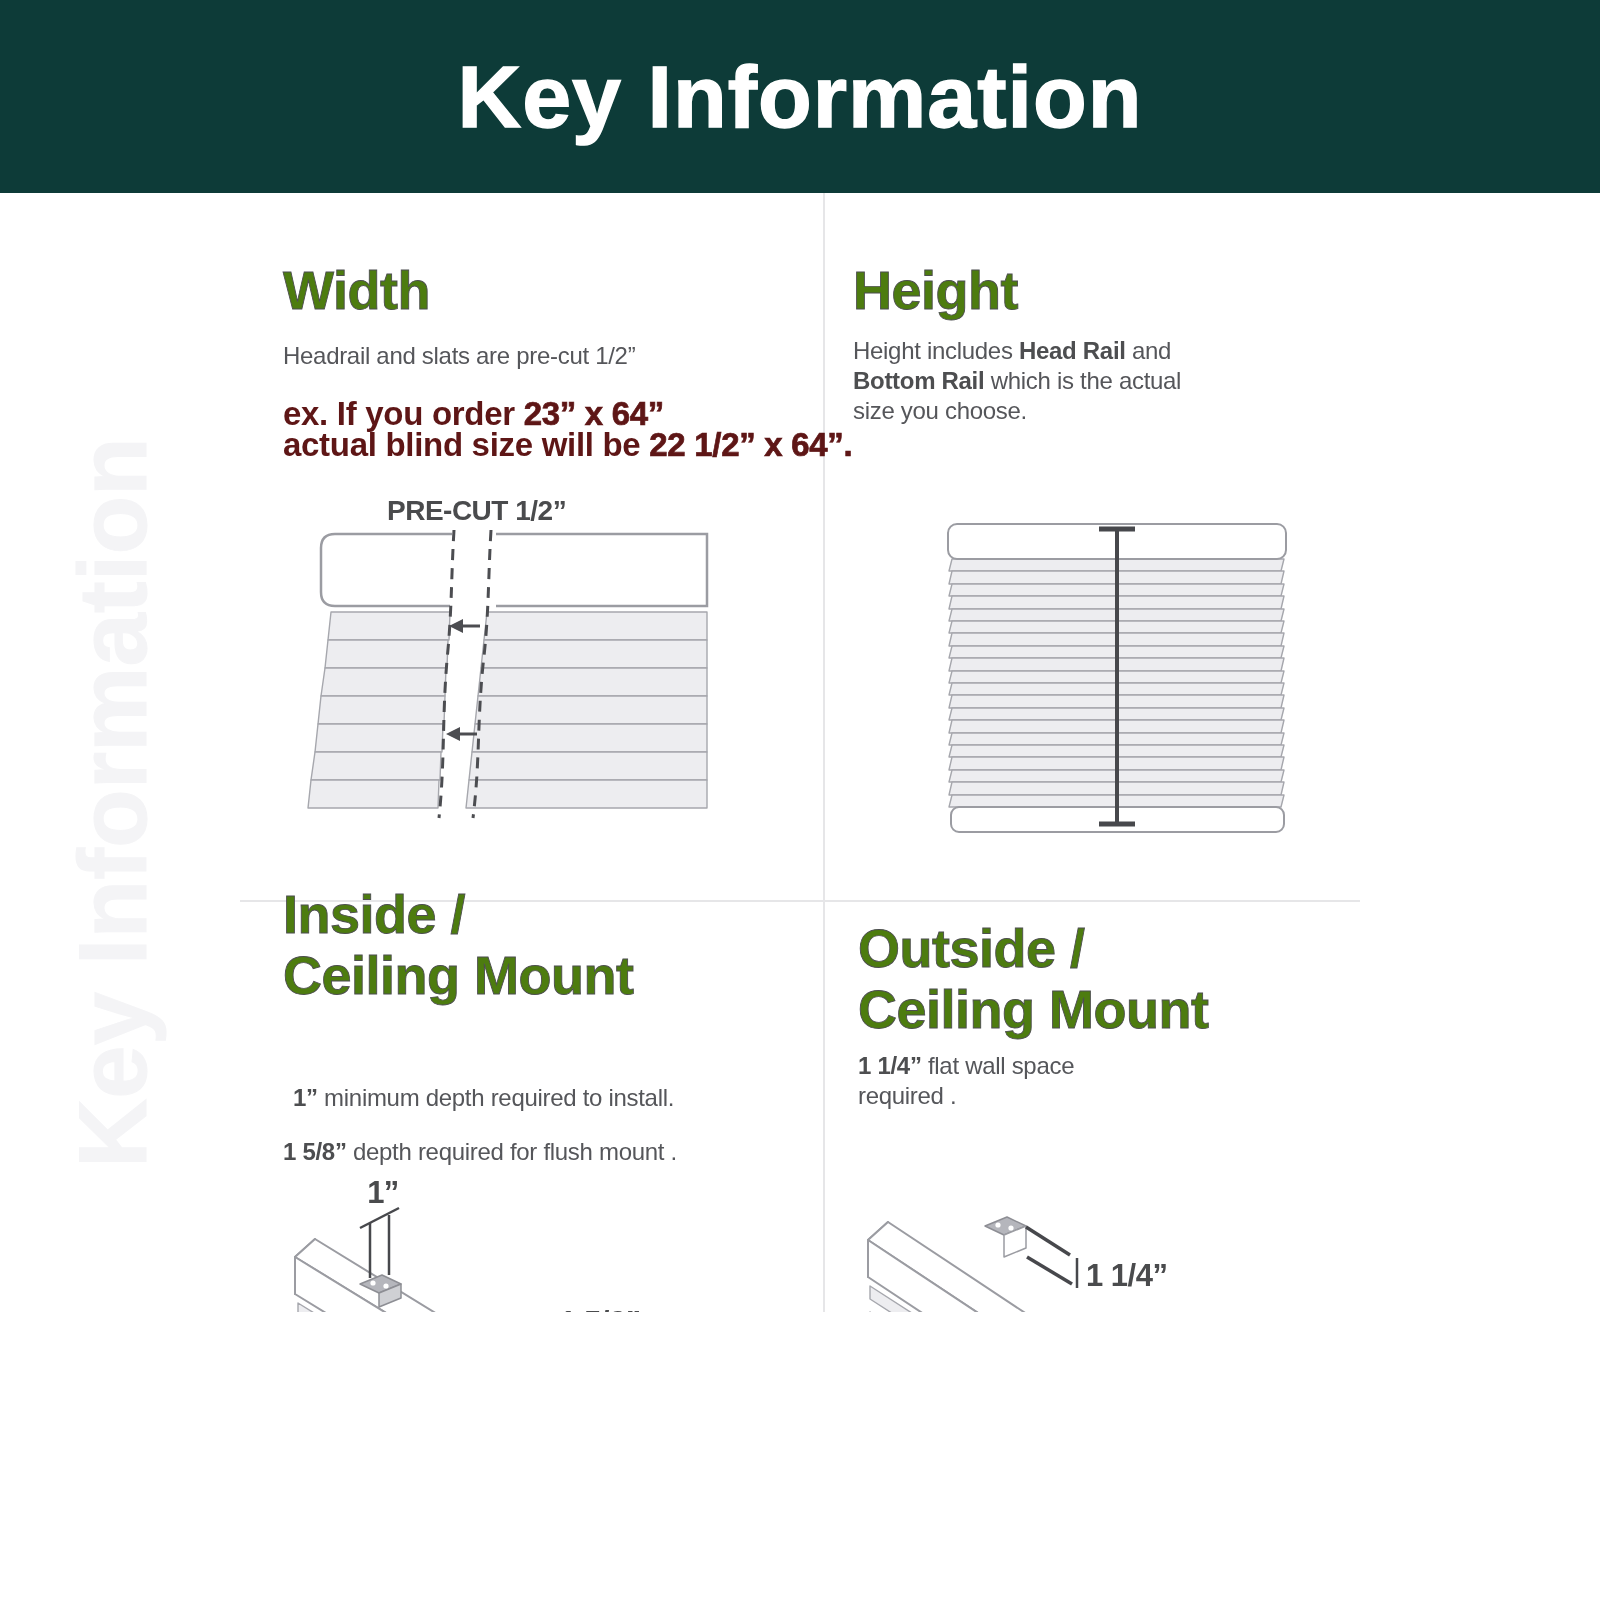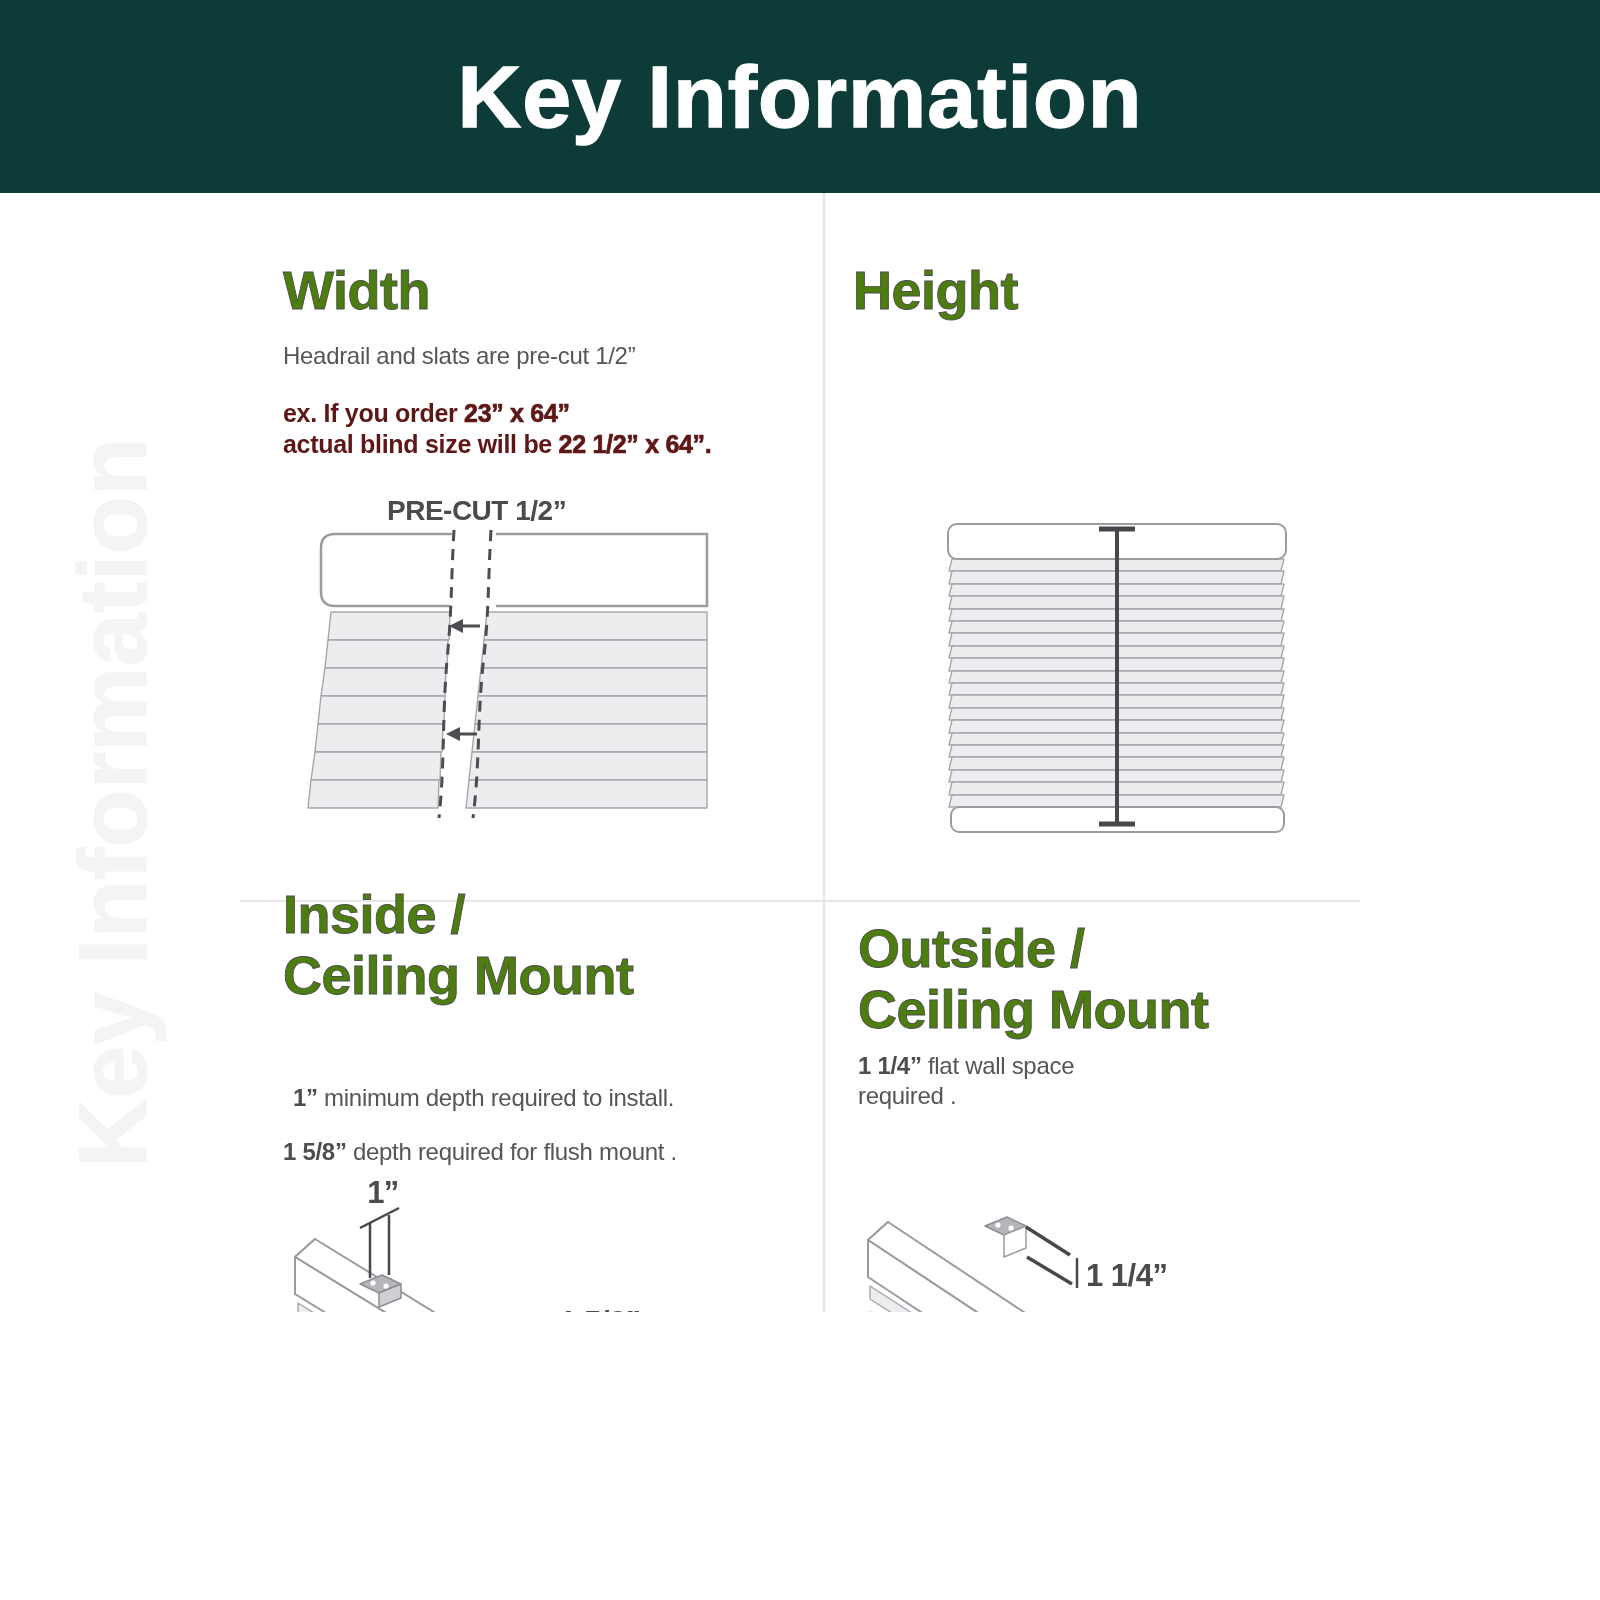--- a/index.html
+++ b/index.html
@@ -27,21 +27,21 @@
   .q-title{
     font-size:54px;line-height:61px;font-weight:700;color:#4d7c0f;
     -webkit-text-stroke:0.9px #4d4e50;letter-spacing:-0.5px;white-space:nowrap;
   }
   .q-body{
     font-size:24px;line-height:30px;font-weight:400;color:#55565a;
     letter-spacing:-0.3px;white-space:nowrap;
   }
   .q-body b{font-weight:700;color:#4d4e50;}
   .q-red{
-    font-size:25px;line-height:31px;font-weight:700;color:#5e1616;
+    font-size:33px;line-height:31px;font-weight:700;color:#5e1616;
     letter-spacing:-0.3px;white-space:nowrap;
   }
   .heavier{-webkit-text-stroke:0.7px currentColor;}
   
   svg{position:absolute;overflow:hidden;}
   .outline{fill:none;stroke:#9b9ca2;stroke-width:2.5;}
   .face{fill:#ffffff;stroke:#9b9ca2;stroke-width:2;stroke-linejoin:round;}
   .slat{fill:#ededf0;stroke:#a6a7ad;stroke-width:1.4;stroke-linejoin:round;}
   .cutline{fill:none;stroke:#4c4d51;stroke-width:3;stroke-dasharray:11 8;}
   .darkline{stroke:#47484c;fill:none;}
@@ -111,20 +111,21 @@
       <polygon points="144,138 158,131 158,145" fill="#4c4d51"></polygon>
     </g>
     <g>
       <line x1="172" y1="246" x2="154" y2="246" stroke="#4c4d51" stroke-width="3"></line>
       <polygon points="141,246 155,239 155,253" fill="#4c4d51"></polygon>
     </g>
   </svg>
 
   <h2 class="abs q-title" style="left:853px;top:260px;">Height</h2>
 
+  <p class="abs q-body" style="left:853px;top:336px;"><span>Height includes </span><b>Head Rail</b><span> and</span><br><b>Bottom Rail</b><span> which is the actual</span><br><span>size you choose.</span></p>
 
   <svg style="left:945px;top:520px;" width="345" height="316" viewBox="0 0 345 316">
     <g>
       <polygon class="slat" points="7,39 339,39 336,51 4,51"></polygon>
       <polygon class="slat" points="7,51 339,51 336,64 4,64"></polygon>
       <polygon class="slat" points="7,64 339,64 336,76 4,76"></polygon>
       <polygon class="slat" points="7,76 339,76 336,89 4,89"></polygon>
       <polygon class="slat" points="7,89 339,89 336,101 4,101"></polygon>
       <polygon class="slat" points="7,101 339,101 336,113 4,113"></polygon>
       <polygon class="slat" points="7,113 339,113 336,126 4,126"></polygon>

